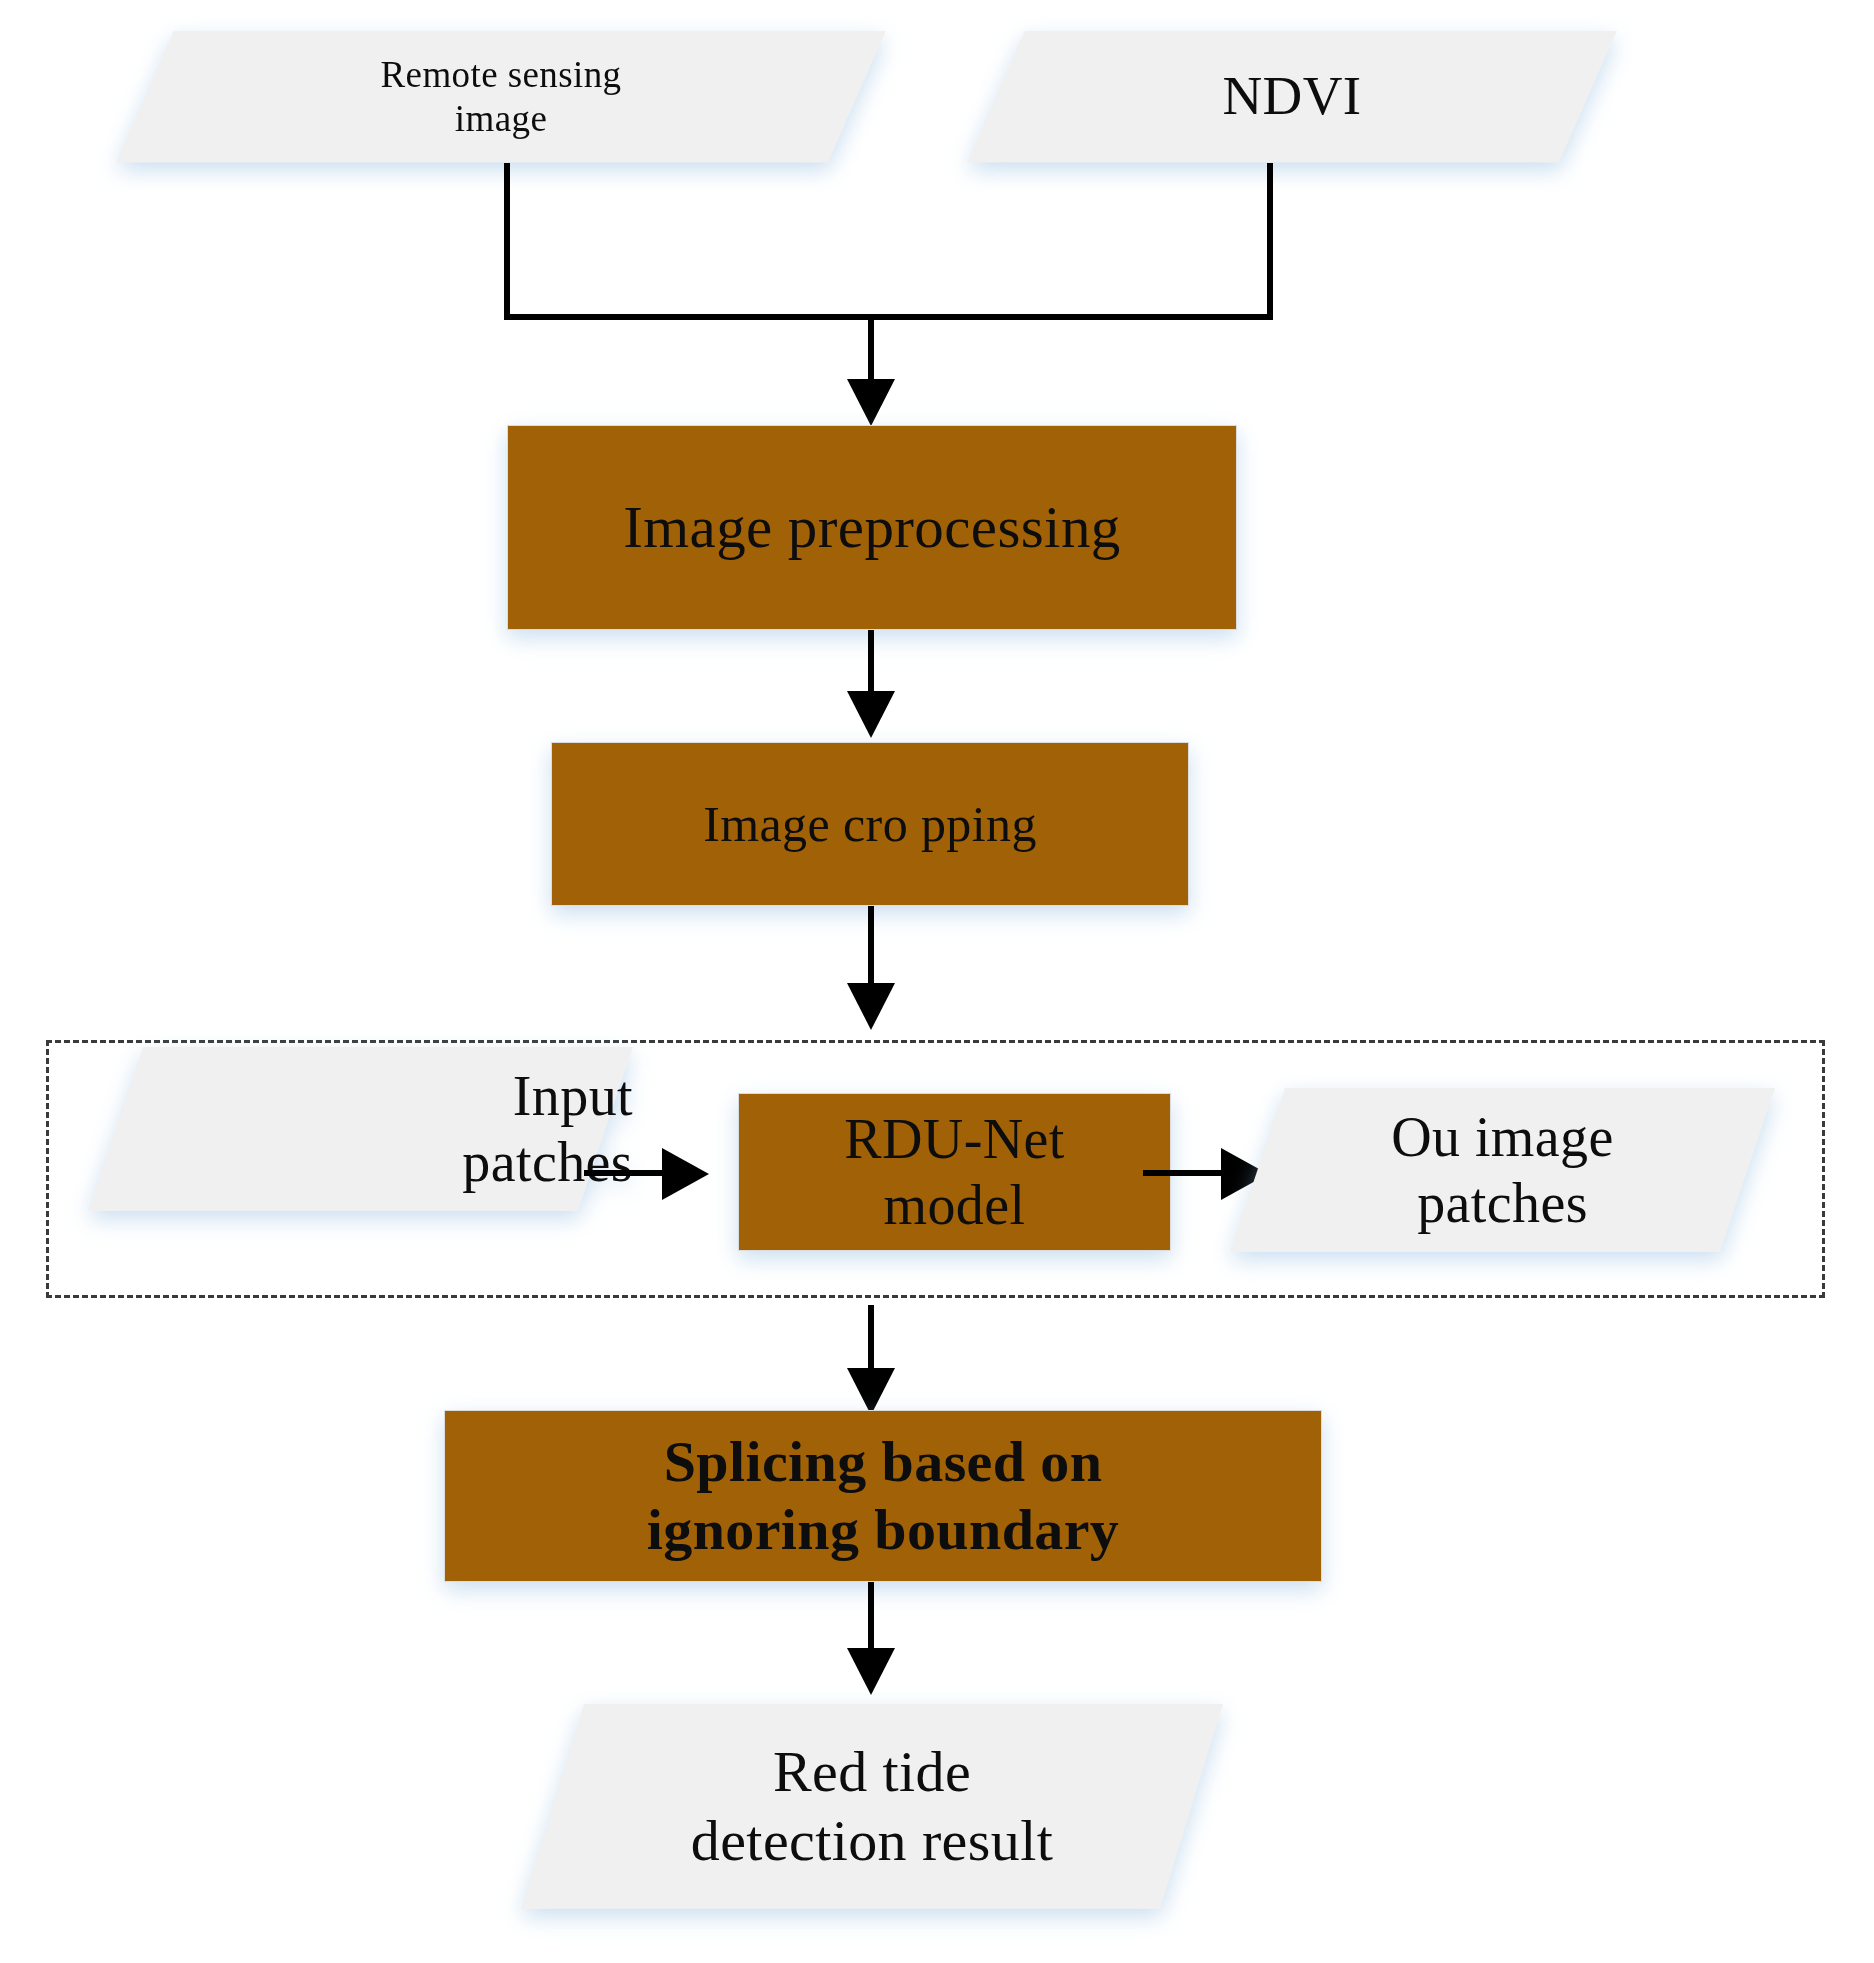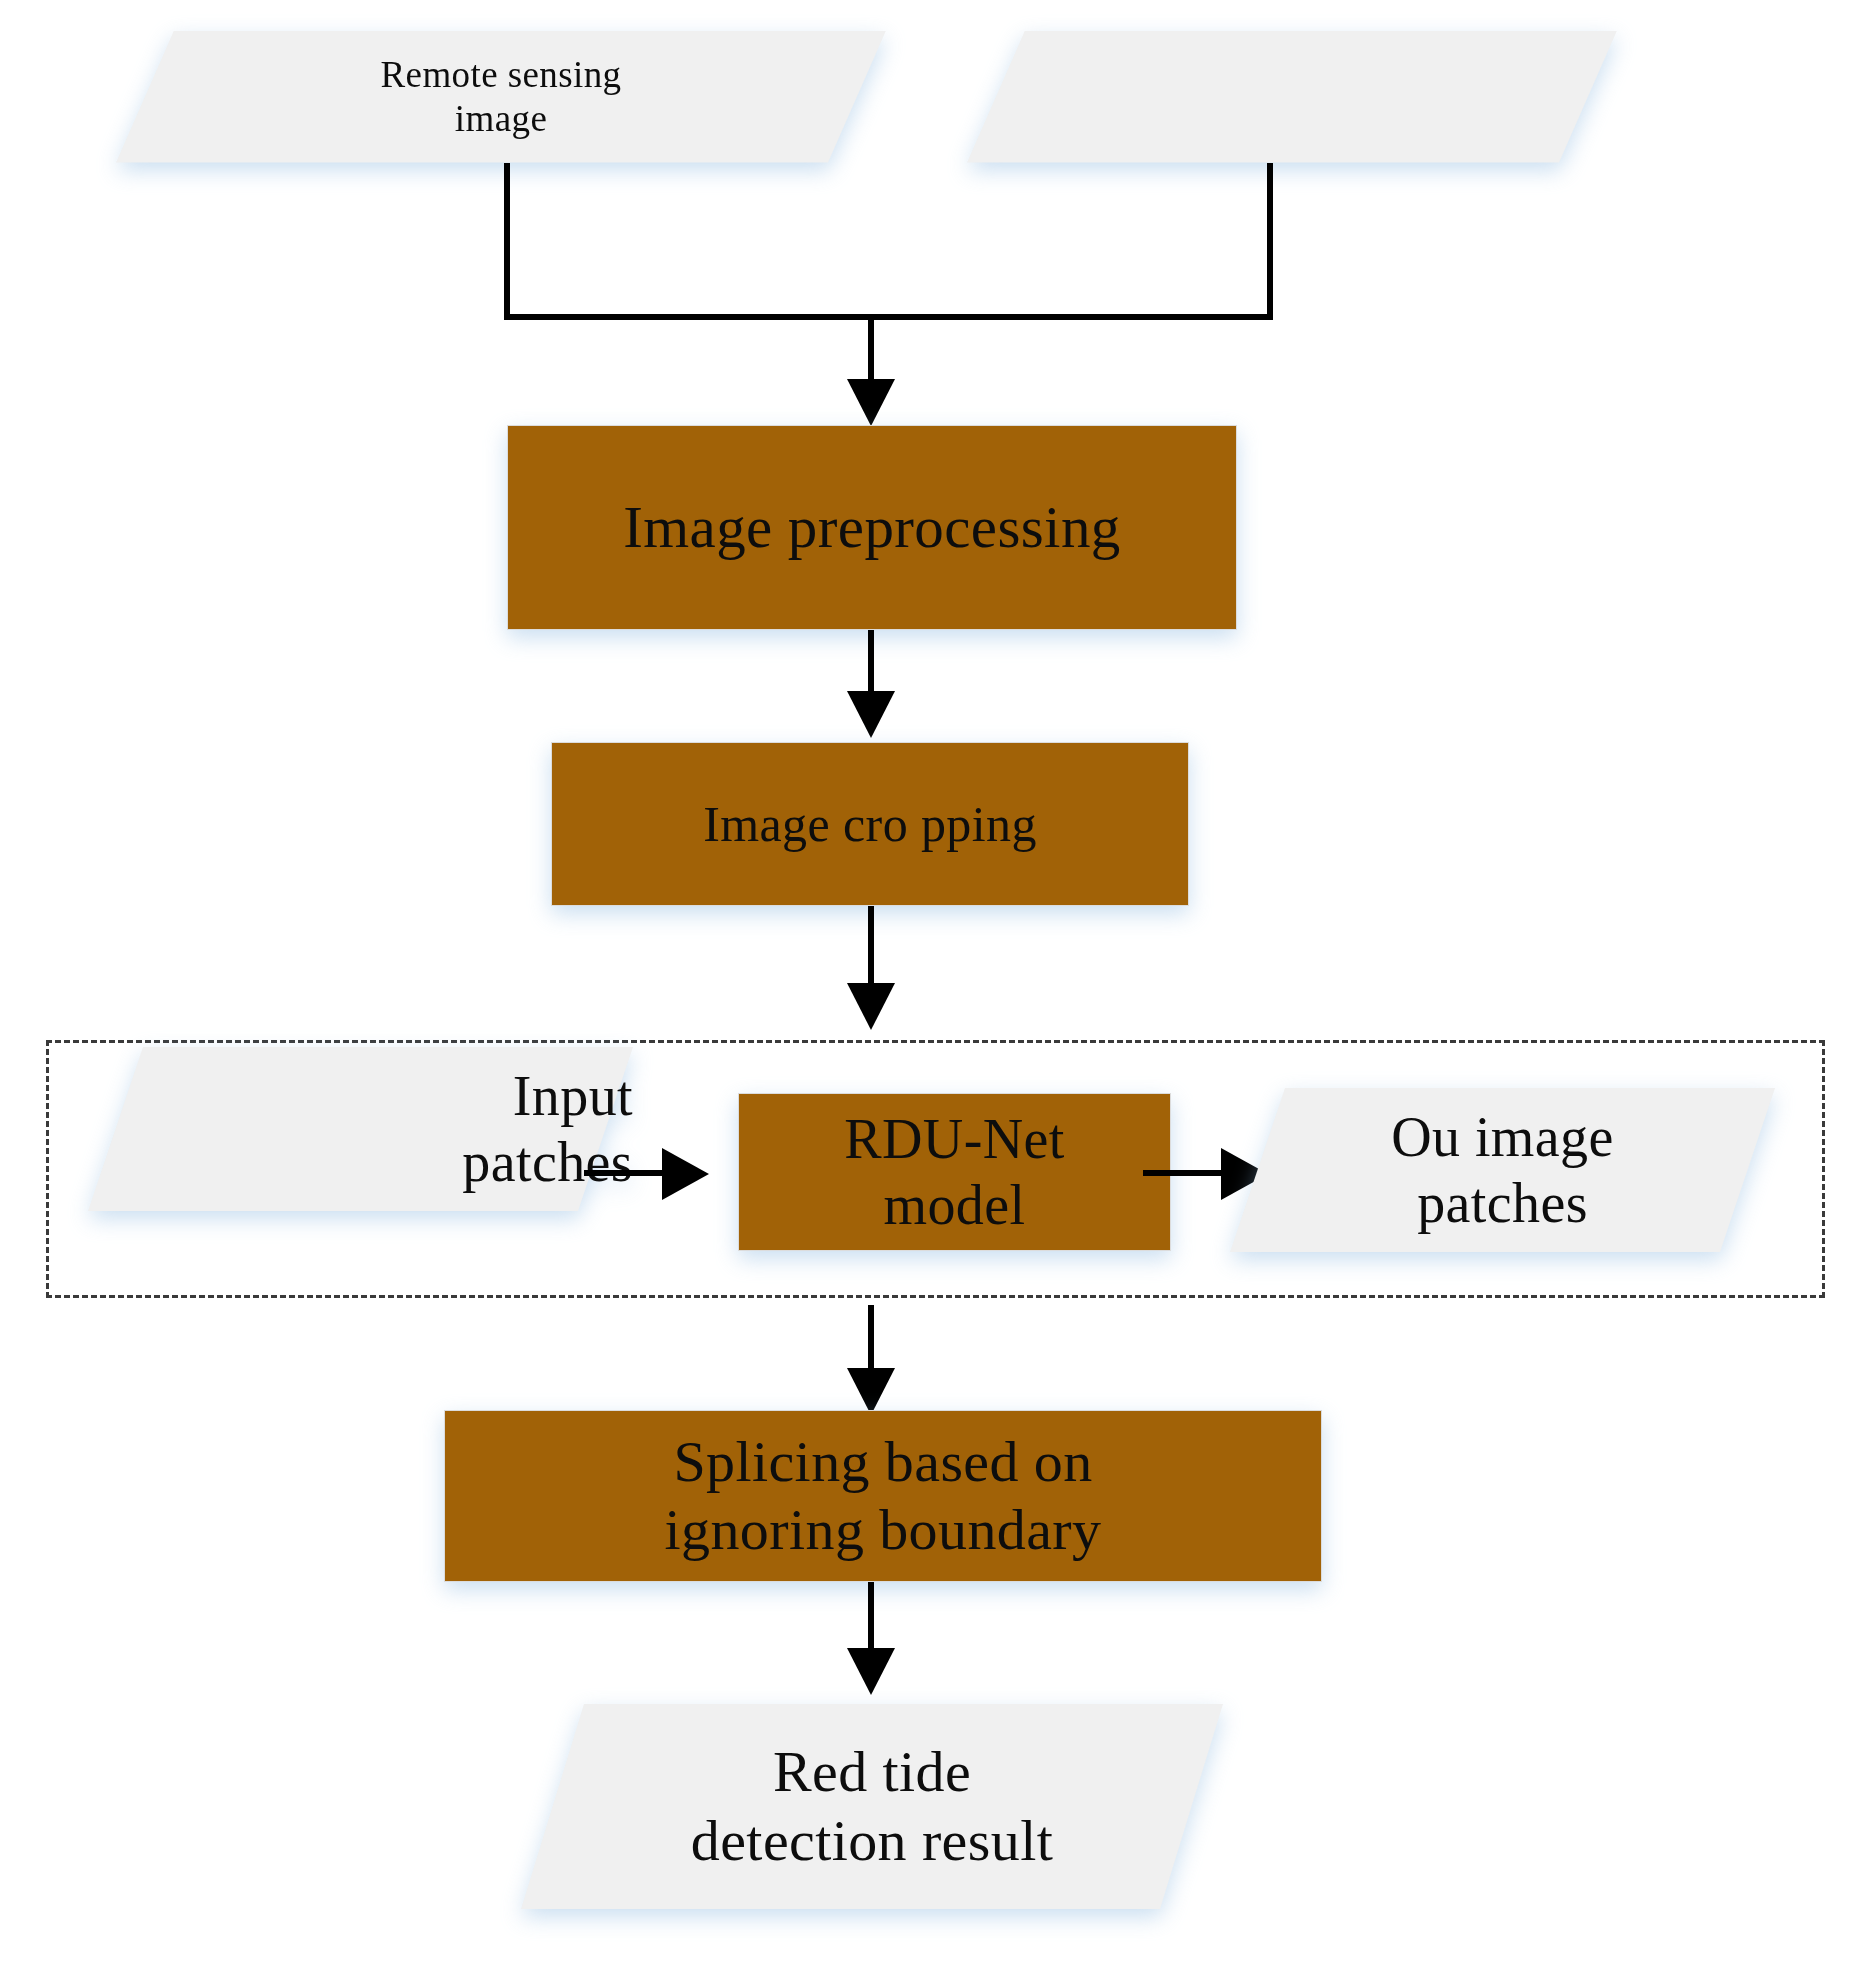--- a/index.html
+++ b/index.html
@@ -96,20 +96,21 @@
 <div id="canvas">
 
   <div class="node para" style="left:116px; top:30.5px; width:770px; height:132px; font-size:37px; --sk:58px;">
     <span class="skin"></span>
     <span class="label">Remote sensing
 image</span>
   </div>
 
   <div class="node para" style="left:967px; top:30.5px; width:650px; height:132px; font-size:55px; --sk:58px;">
     <span class="skin"></span>
+    <span class="label">NDVI</span>
   </div>
 
   <div class="vline" style="left:504px; top:163px; height:156px;"></div>
   <div class="vline" style="left:1267px; top:163px; height:156px;"></div>
   <div class="hline" style="left:504px; top:314px; width:769px;"></div>
   <div class="vline" style="left:868px; top:314px; height:72px;"></div>
   <div class="arrow-down" style="left:847px; top:379px;"></div>
 
   <div class="node rect" style="left:507px; top:425px; width:730px; height:205px; font-size:59px;">
     <span class="label">Image preprocessing</span>
@@ -146,21 +147,21 @@
 
   <div class="node para" style="left:1230px; top:1088px; width:545px; height:164px; font-size:56px; --sk:55px;">
     <span class="skin"></span>
     <span class="label">Ou image
 patches</span>
   </div>
 
   <div class="vline" style="left:868px; top:1305px; height:68px;"></div>
   <div class="arrow-down" style="left:847px; top:1368px;"></div>
 
-  <div class="node rect" style="left:444px; top:1410px; width:878px; height:172px; font-size:58px;">
+  <div class="node rect" style="left:444px; top:1410px; width:878px; height:172px; font-size:58px;font-weight:bold;">
     <span class="label">Splicing based on
 ignoring boundary</span>
   </div>
 
   <div class="vline" style="left:868px; top:1582px; height:71px;"></div>
   <div class="arrow-down" style="left:847px; top:1648px;"></div>
 
   <div class="node para" style="left:521px; top:1704px; width:702px; height:205px; font-size:58px; --sk:63px;">
     <span class="skin"></span>
     <span class="label">Red tide

